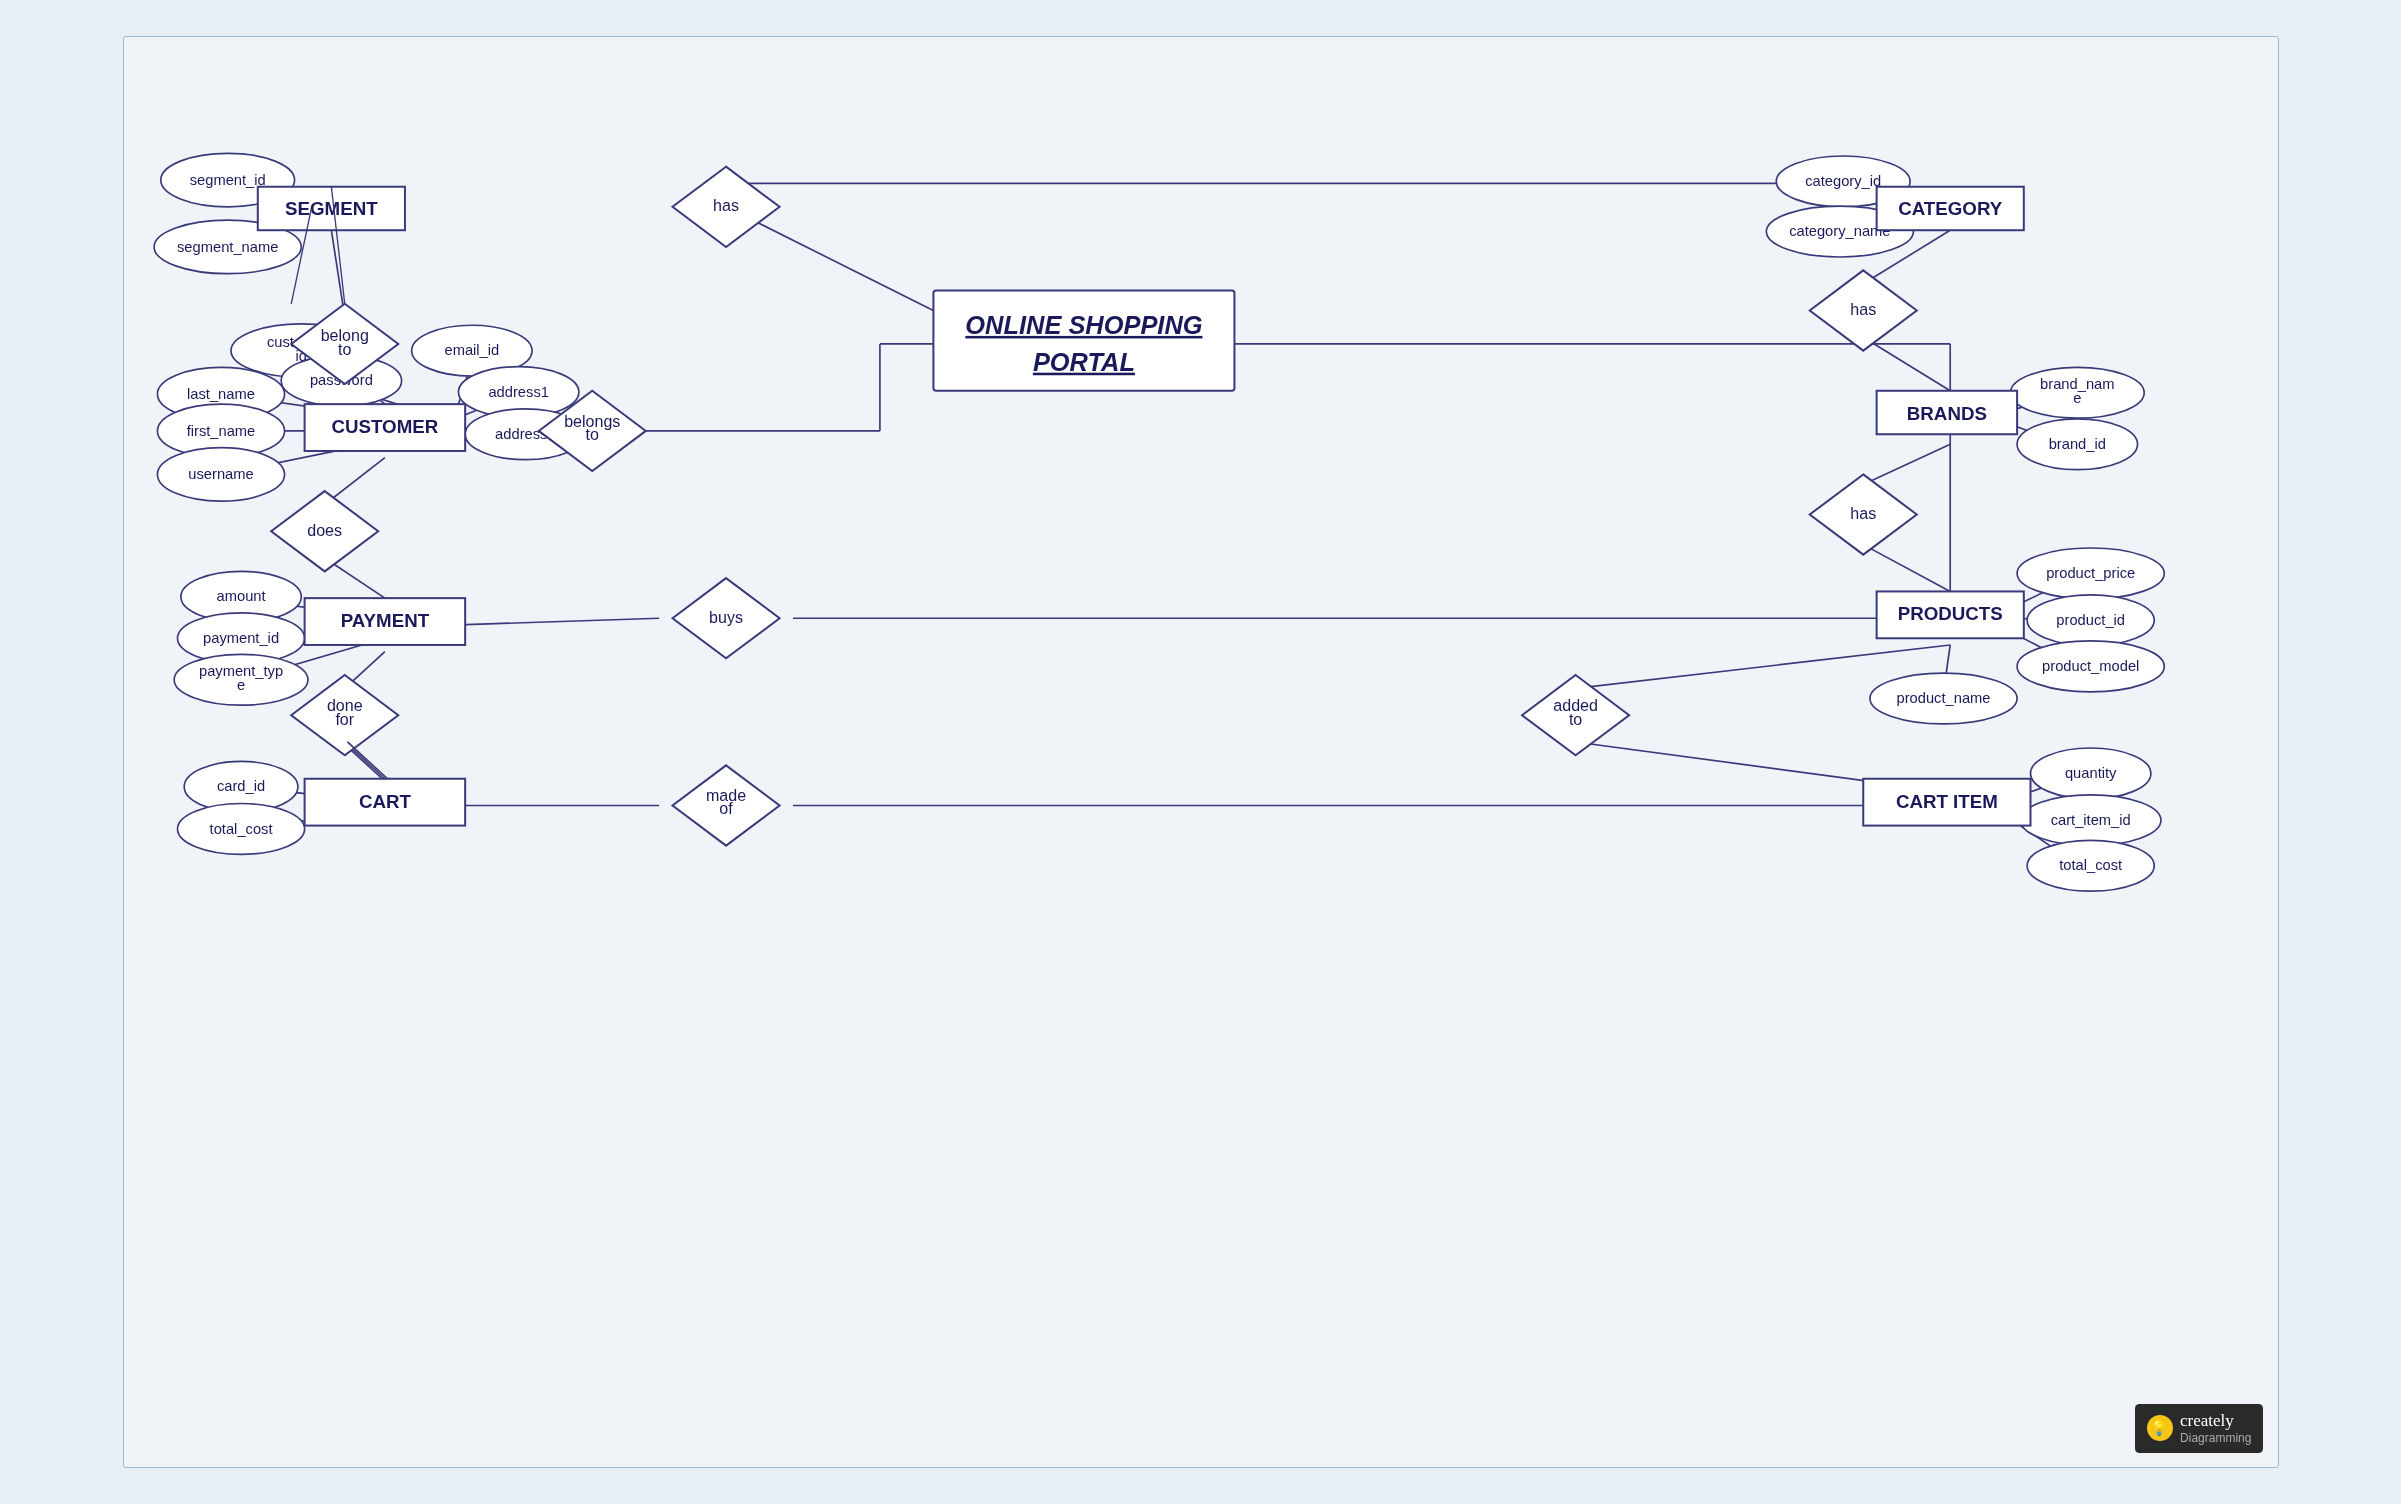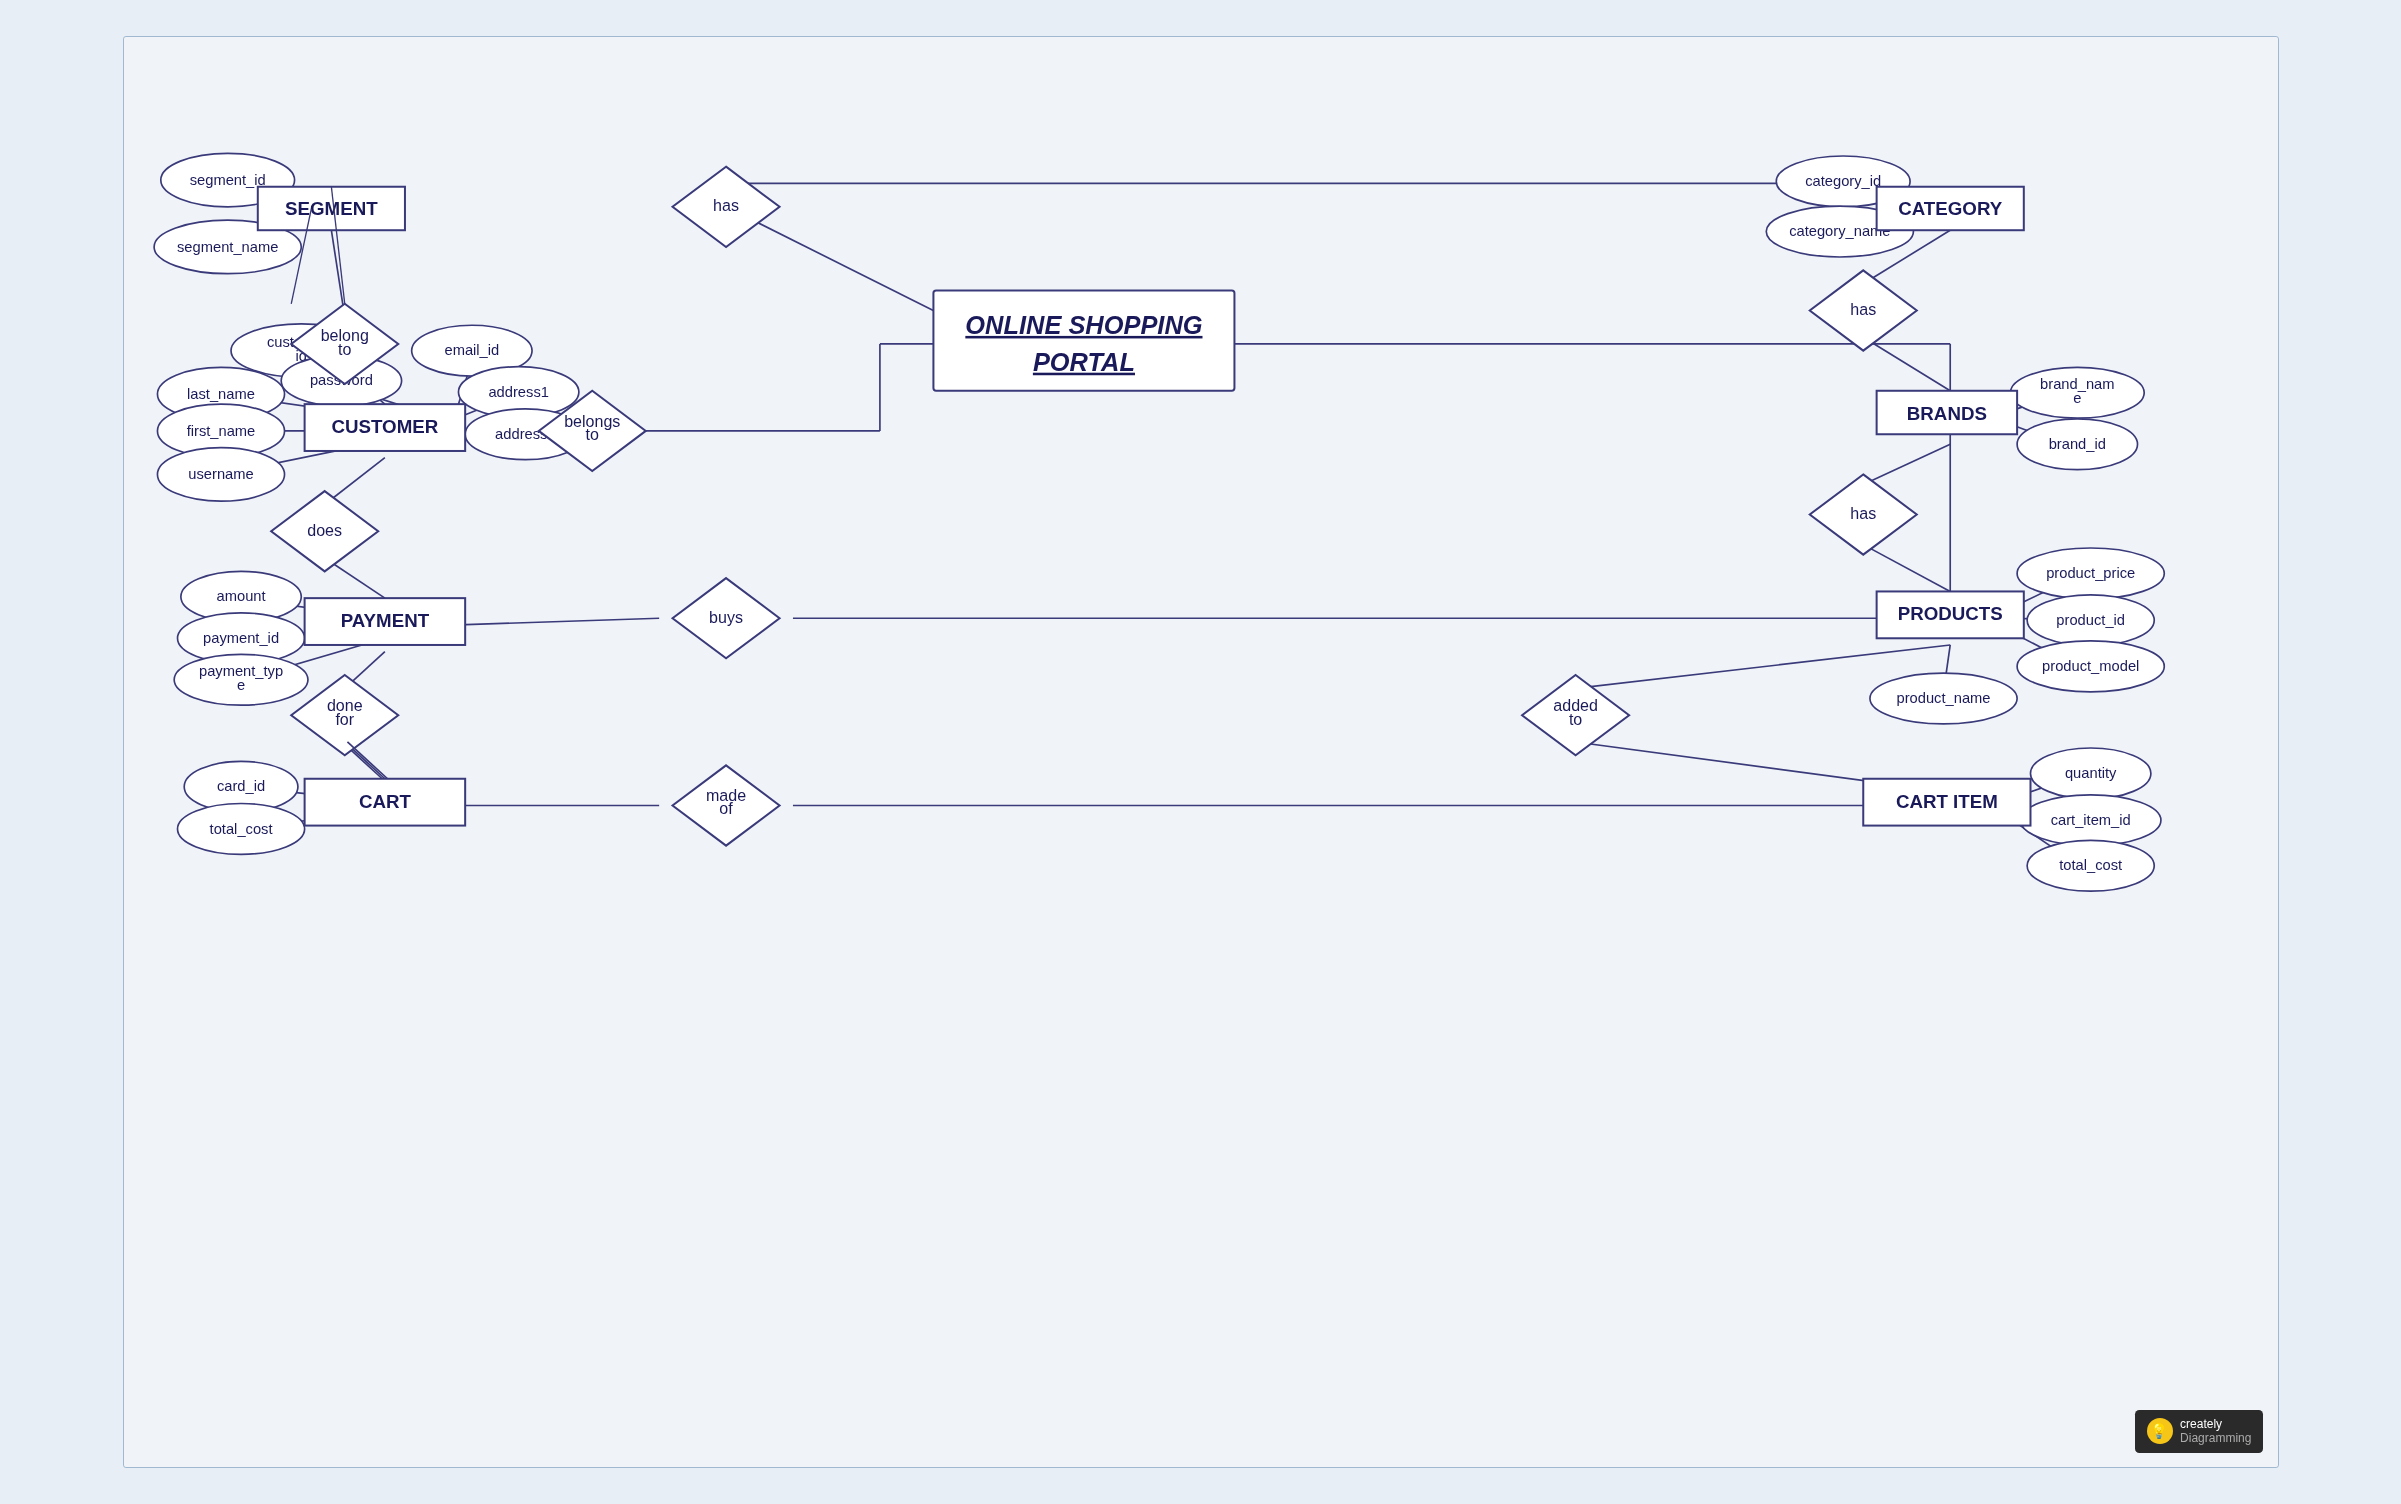--- a/index.html
+++ b/index.html
@@ -98,22 +98,22 @@
       height: 26px;
       background: #f5c518;
       border-radius: 50%;
       display: flex;
       align-items: center;
       justify-content: center;
       font-size: 14.5px;
     }
     .watermark-text {
       color: white;
-      font-size: 12px;
-      font-family: Liberation Sans, sans-serif;
+      font-size: 17px;
+      font-family: Liberation Serif, serif;
       line-height: 1.2;
     }
     .watermark-sub {
       color: #aaa;
       font-size: 12px;
     }
   </style>
 </head>
 <body>
 

